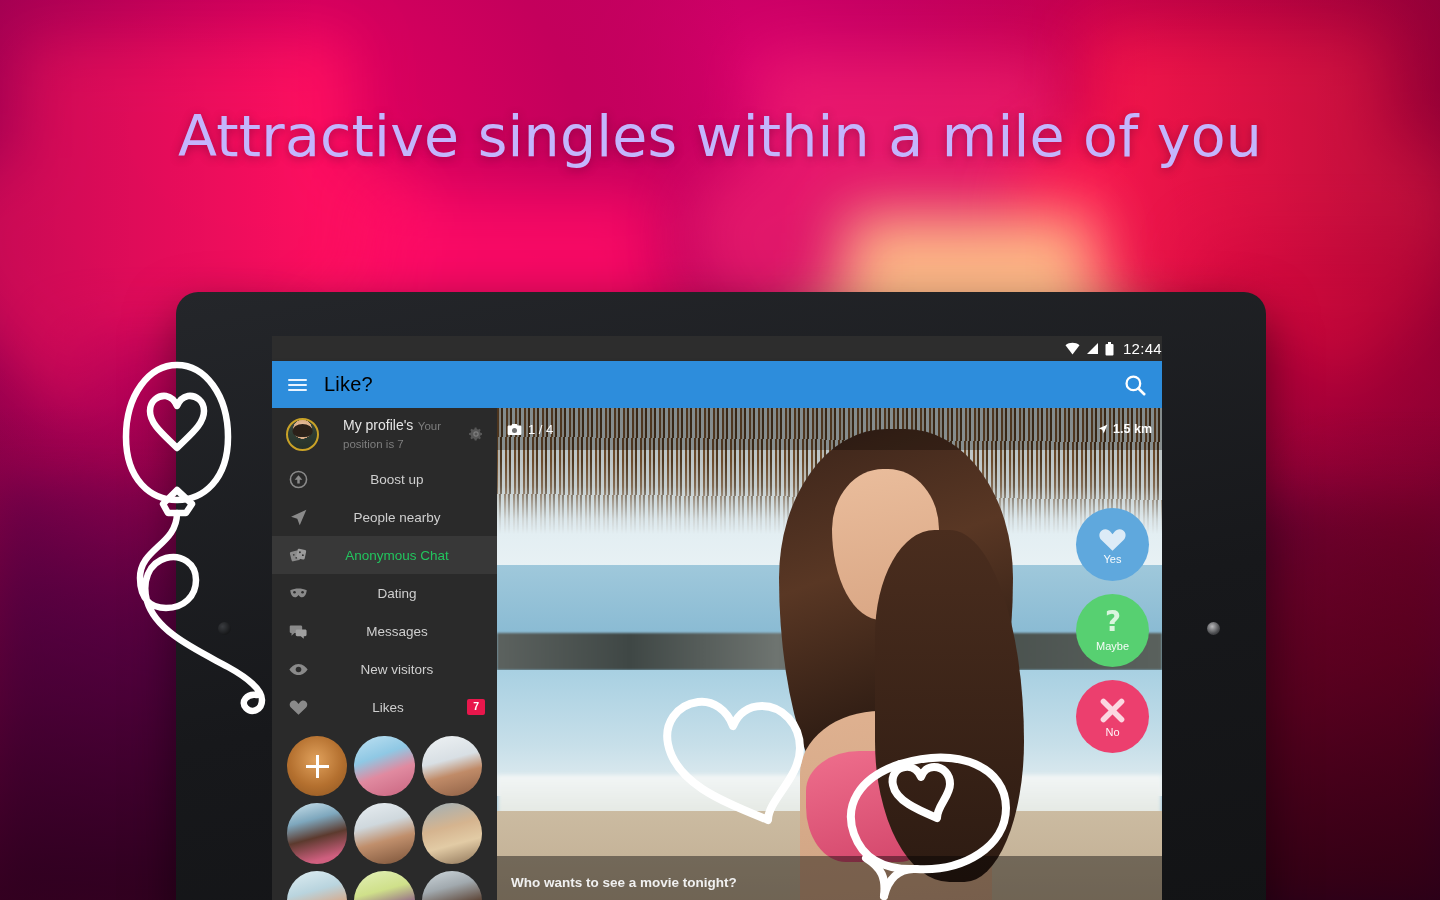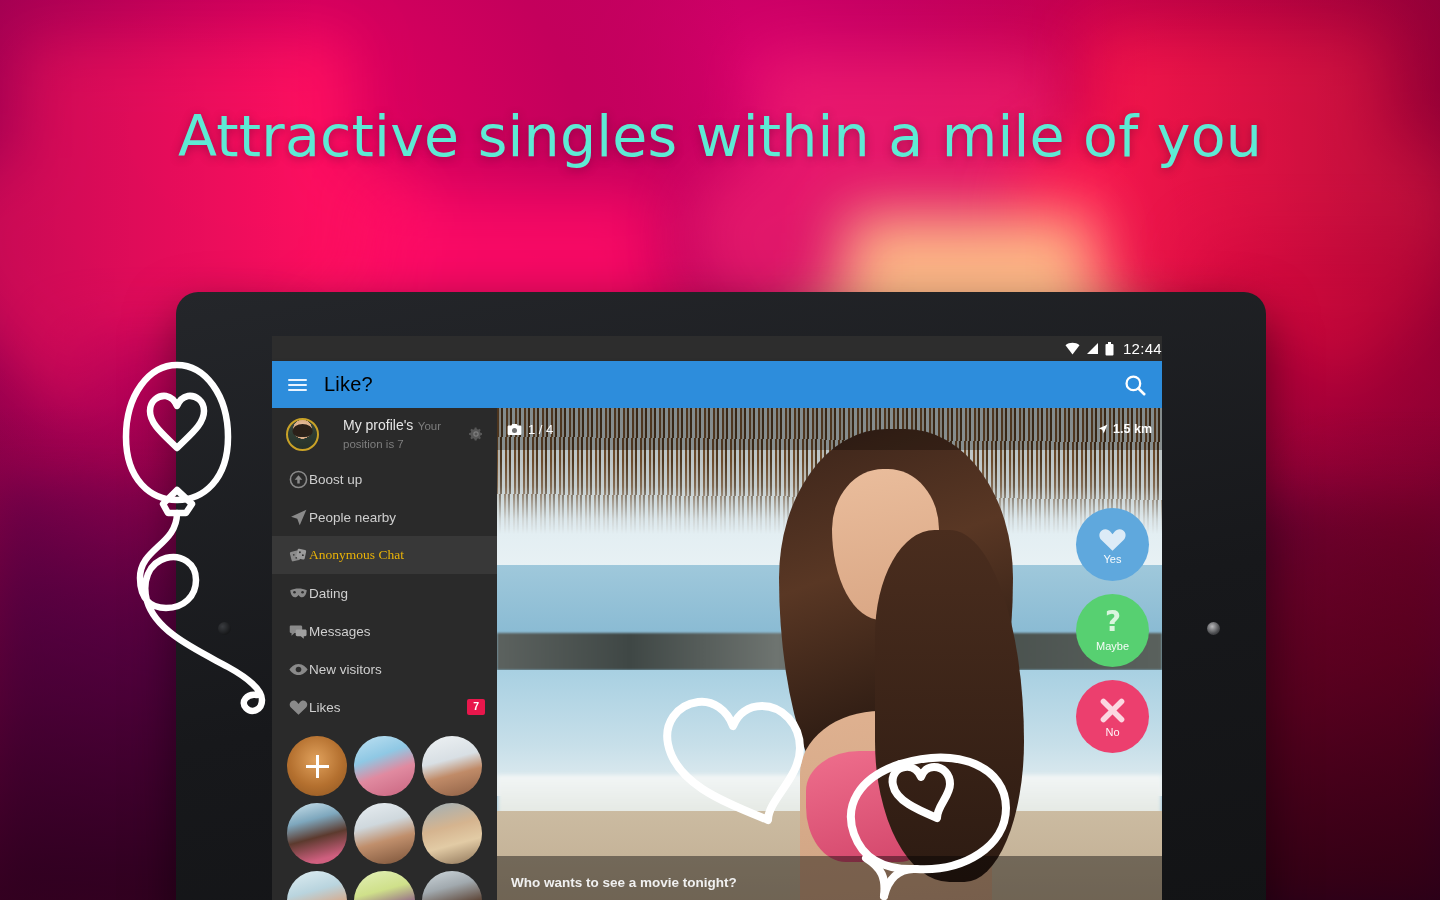--- a/index.html
+++ b/index.html
@@ -54,21 +54,21 @@
   }
   #bg .lowright {
     position:absolute; right:0; bottom:0; width:330px; height:400px;
     background:linear-gradient(160deg, rgba(150,0,40,0) 0%, #8c0026 50%, #6b001c 100%);
     filter:blur(18px);
   }
 
   
   #headline {
     position:absolute; left:0; right:0; top:108px;
-    text-align:center; color:#5eead4;
+    text-align:center; color:#c4b5fd;
     font-size:57px; line-height:1; font-weight:400;
     font-family:"DejaVu Sans", sans-serif;
     letter-spacing:.2px;
     text-shadow:0 2px 10px rgba(90,0,45,.45);
     white-space:nowrap;
   }
 
   
   #tablet {
     position:absolute; left:176px; top:292px;
@@ -136,26 +136,26 @@
     content:""; position:absolute; left:50%; top:14%;
     width:20px; height:13px; transform:translateX(-52%);
     border-radius:50% 50% 40% 40%; background:#2b2119;
   }
   .profile-txt { flex:1; min-width:0; }
   .profile-txt .n { color:#e6e6e6; font-size:14px; line-height:1.15; }
   .profile-txt .s { color:#7e7e7e; font-size:11.5px; line-height:1.25; margin-top:1px; }
   .gear { width:18px; height:18px; flex:none; opacity:.62; }
 
   .nav-item {
-    display:flex; align-items:center; height:38px; padding:0 12px 0 16px; gap:0;
+    display:flex; align-items:center; height:38px; padding:0 12px 0 16px; gap:0;text-align:center;
   }
   .nav-item.active { background:#383838; }
   .nav-ico { width:21px; height:21px; flex:none; display:flex; align-items:center; justify-content:center; }
   .nav-label { color:#cfcfcf; font-size:13.5px; flex:1; }
-  .nav-item.active .nav-label { color:#eab308;font-family:Liberation Serif, serif; }
+  .nav-item.active .nav-label { color:#22c55e; }
   .badge {
     background:#e8174c; color:#fff; font-size:10.5px; font-weight:700;
     padding:2px 6px; border-radius:2px; line-height:1.1;
   }
 
   .avatar-grid {
     display:grid; grid-template-columns:repeat(3,1fr);
     gap:7px; padding:10px 15px 0 15px;
   }
   .av {

